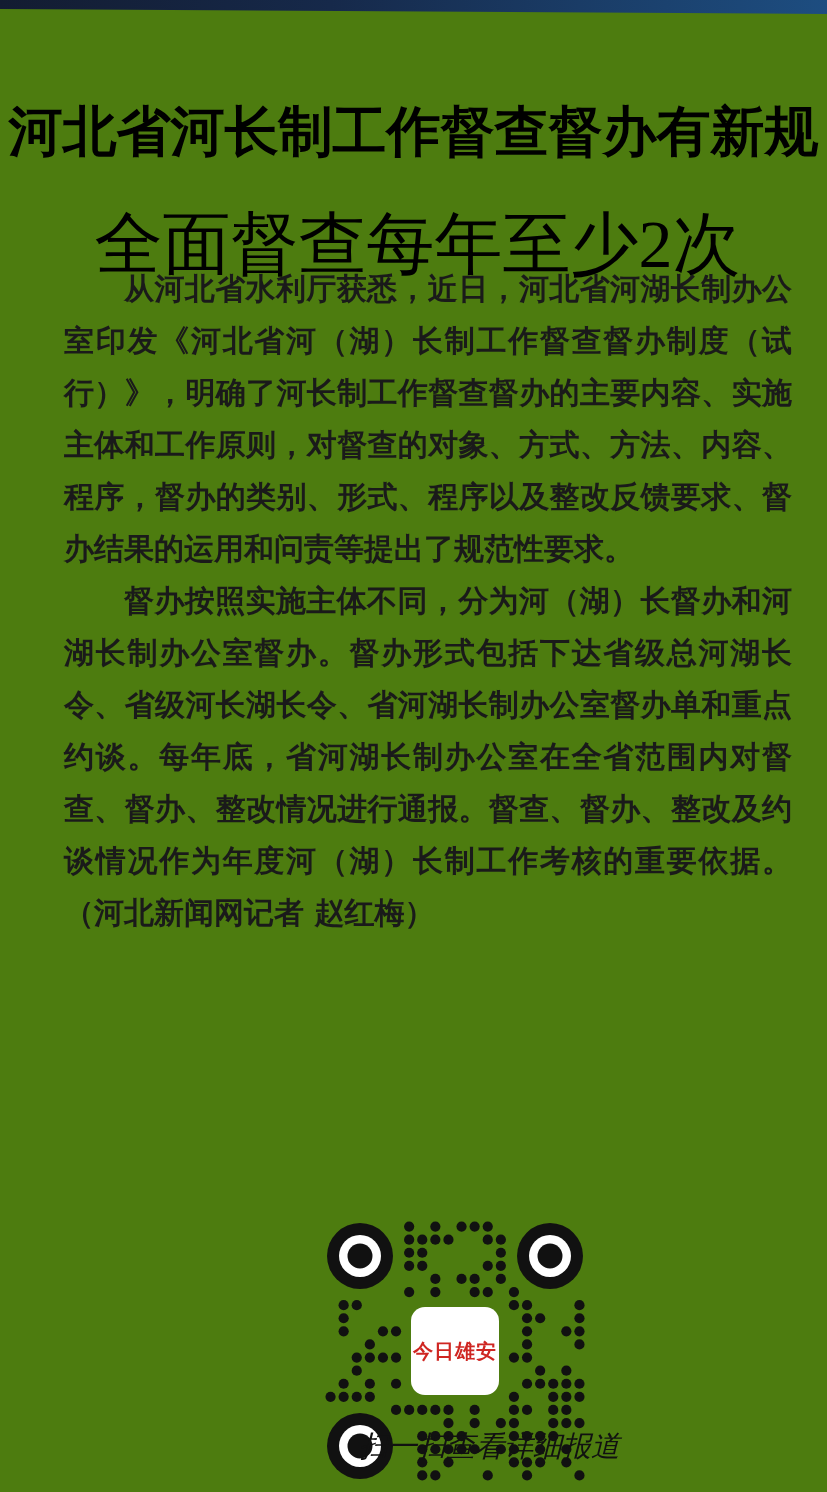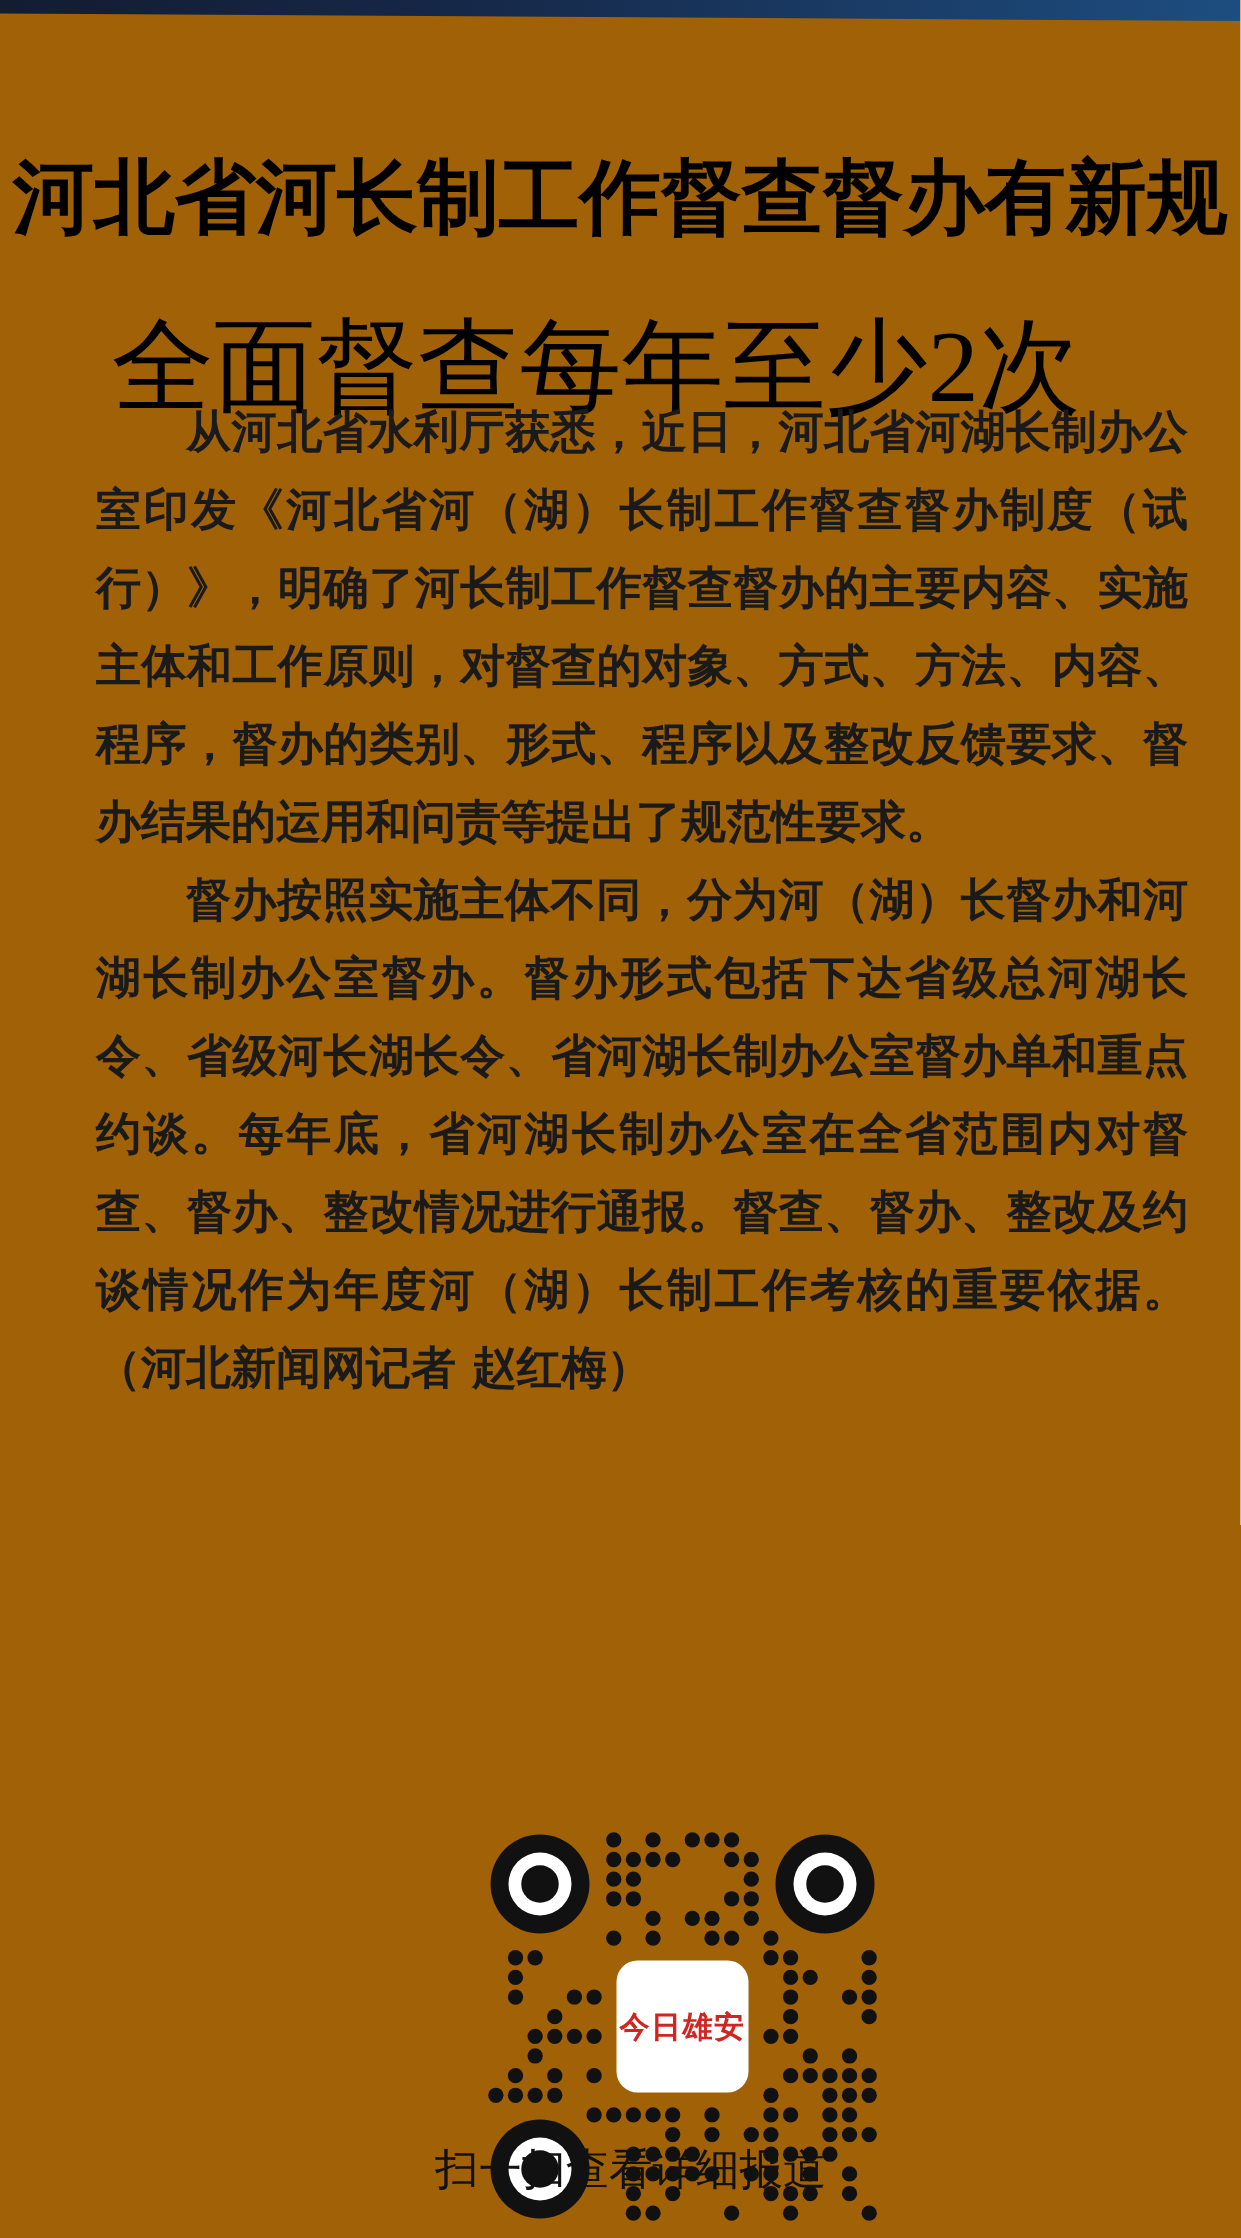--- a/index.html
+++ b/index.html
@@ -1,20 +1,20 @@
 <!DOCTYPE html>
 <html><head>
 <meta charset="utf-8">
 <style>
   html,body{margin:0;padding:0;background:#ffffff;}
   .page{
     position:relative;
     width:827px;height:1492px;
     margin:0 auto;
-    background:#a16207;
+    background:#4d7c0f;
     overflow:hidden;
     font-family:"DejaVu Sans","Liberation Sans",sans-serif;
   }
   .top-bar{
     position:absolute;top:0;left:0;width:827px;height:14px;
     background:linear-gradient(90deg,#131c31 0%,#16294a 40%,#1a3c66 70%,#1d4d80 100%);
     clip-path:polygon(0 0,100% 0,100% 100%,0 64%);
   }
   .title{
     position:absolute;top:60px;left:0;width:827px;
@@ -29,20 +29,21 @@
   }
   .subtitle{
     position:absolute;top:142px;left:0;width:795px;
     text-align:center;
     font-family:"Liberation Serif","DejaVu Serif",serif;
     font-weight:400;
     font-size:68px;
     line-height:92px;
     color:#000000;
     white-space:nowrap;
+    padding-left:20px;
   }
   .body-text{
     position:absolute;top:263px;left:64px;width:728px;
     font-size:30px;
     line-height:52px;
     color:#1a1a1a;
     text-align:justify;
   }
   .body-text p{
     margin:0;
@@ -59,25 +60,26 @@
     display:flex;align-items:center;justify-content:center;
     font-family:"Liberation Serif","DejaVu Serif",serif;
     font-weight:700;
     font-size:20px;
     letter-spacing:1px;
     color:#cf2622;
     white-space:nowrap;
   }
   .qr-caption{
     position:absolute;top:1426px;left:290px;width:330px;
-    text-align:left;
+    text-align:right;
     font-size:29px;
     line-height:40px;
     color:#111111;
     white-space:nowrap;
+    font-style:italic;
   }
 </style>
 </head>
 <body>
 
 <div class="page">
 
   <div class="top-bar" style="background: linear-gradient(90deg, rgb(19, 28, 49) 0%, rgb(22, 41, 74) 40%, rgb(26, 60, 102) 70%, rgb(29, 77, 128) 100%);"></div>
 
   <h1 class="title">河北省河长制工作督查督办有新规</h1>

